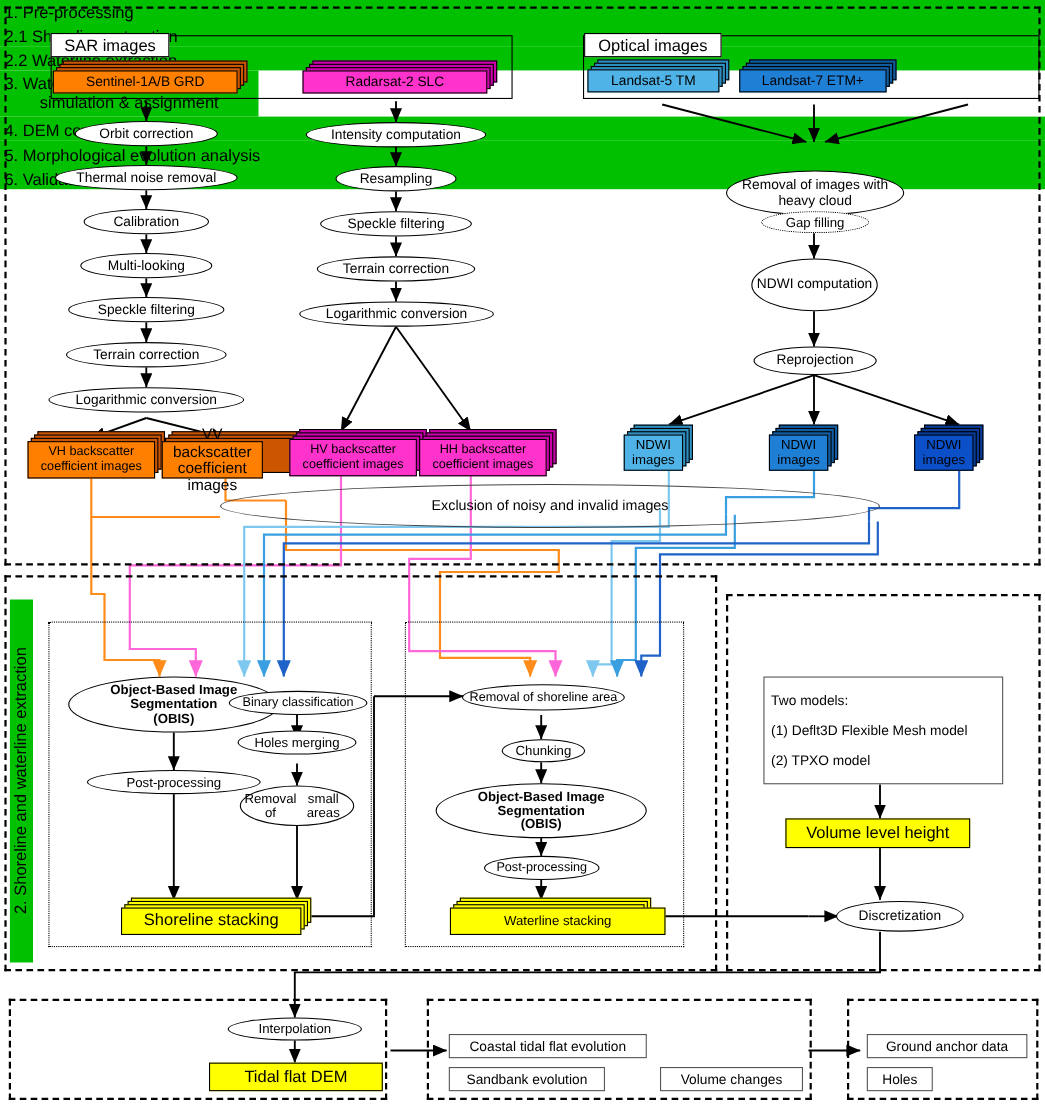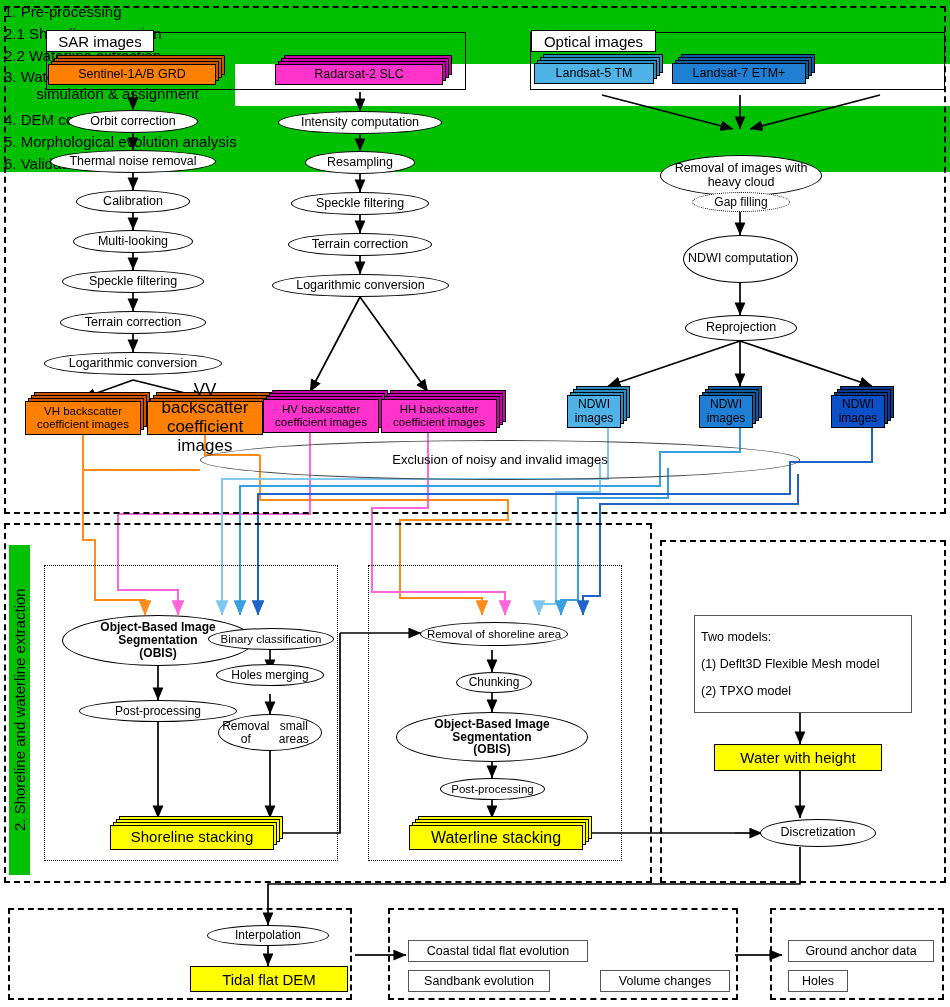--- a/index.html
+++ b/index.html
@@ -291,21 +291,21 @@
     <div class="face" style="left:0;top:9px;width:116px;height:34px;background:#ff7f00;flex-direction:column;font-size:11.5px;">
       <span>VH backscatter</span>
       <span>coefficient images</span>
     </div>
   </div>
 
   <div class="stack" style="left:147px;top:392px;width:132px;height:44px;">
     <div class="sh" style="left:9px;top:0;width:116px;height:32px;background:#cc5500;"></div>
     <div class="sh" style="left:6px;top:3px;width:116px;height:32px;background:#cc5500;"></div>
     <div class="sh" style="left:3px;top:6px;width:116px;height:32px;background:#cc5500;"></div>
-    <div class="face" style="left:0;top:9px;width:116px;height:34px;background:#ff7f00;flex-direction:column;font-size:17px;">
+    <div class="face" style="left:0;top:9px;width:92px;height:34px;background:#ff7f00;flex-direction:column;font-size:14px;">
       <span>VV backscatter</span>
       <span>coefficient images</span>
     </div>
   </div>
 
   <div class="stack" style="left:263px;top:390px;width:132px;height:44px;">
     <div class="sh" style="left:9px;top:0;width:116px;height:32px;background:#cc00aa;"></div>
     <div class="sh" style="left:6px;top:3px;width:116px;height:32px;background:#cc00aa;"></div>
     <div class="sh" style="left:3px;top:6px;width:116px;height:32px;background:#cc00aa;"></div>
     <div class="face" style="left:0;top:9px;width:116px;height:34px;background:#ff33cc;flex-direction:column;font-size:11.5px;">
@@ -414,41 +414,41 @@
     <span>(OBIS)</span>
   </div>
   <div class="node ell" style="left:440px;top:778px;width:105px;height:22px;font-size:11.5px;">
     <span>Post-processing</span>
     </div>
 
   <div class="stack" style="left:409px;top:816px;width:190px;height:36px;">
     <div class="sh" style="left:9px;top:0;width:174px;height:23px;background:#ffff00;"></div>
     <div class="sh" style="left:6px;top:3px;width:174px;height:23px;background:#ffff00;"></div>
     <div class="sh" style="left:3px;top:6px;width:174px;height:23px;background:#ffff00;"></div>
-    <div class="face" style="left:0;top:9px;width:174px;height:25px;background:#ffff00;font-size:16px;">
+    <div class="face" style="left:0;top:9px;width:196px;height:25px;background:#ffff00;font-size:12px;">
       <span>Waterline stacking</span>
     </div>
   </div>
 
   <div class="dashframe" style="left:660px;top:540px;width:286px;height:343px;"></div>
   <div class="gtitle center" style="left:664px;top:547px;width:235px;height:42px;font-size:15px;flex-direction:column;align-items:stretch;justify-content:center;">
     <span style="text-align:left;">3.         Water level</span>
     <span style="text-align:center;">simulation &amp; assignment</span>
   </div>
 
   <div class="rect gray" style="position:absolute;left:694px;top:615px;width:218px;height:98px;
               flex-direction:column;align-items:flex-start;justify-content:center;
               padding-left:6px;font-size:12.5px;gap:13px;">
     <span>Two models:</span>
     <span>(1) Deflt3D Flexible Mesh model</span>
     <span>(2) TPXO model</span>
   </div>
 
   <div class="yrect" style="position:absolute;left:714px;top:744px;width:168px;height:27px;font-size:15px;">
-    <span>Water with height</span>
+    <span>Volume level height</span>
   </div>
 
   <div class="node ell" style="left:760px;top:819px;width:116px;height:28px;font-size:12.5px;">
     <span>Discretization</span>
   </div>
 
   <div class="dashframe" style="left:8px;top:908px;width:344px;height:92px;"></div>
   <div class="gtitle" style="left:12px;top:906px;height:22px;font-size:15px;">
     <span>4. DEM construction</span>
   </div>

